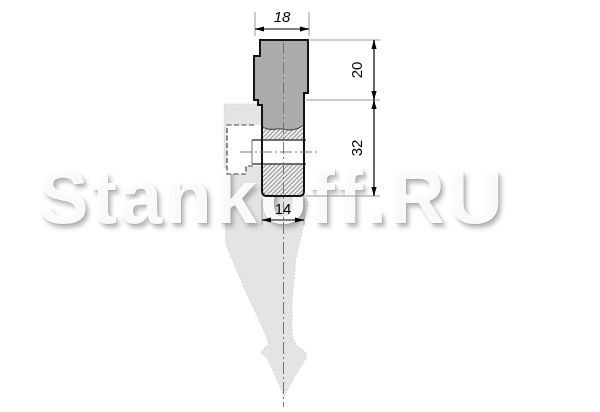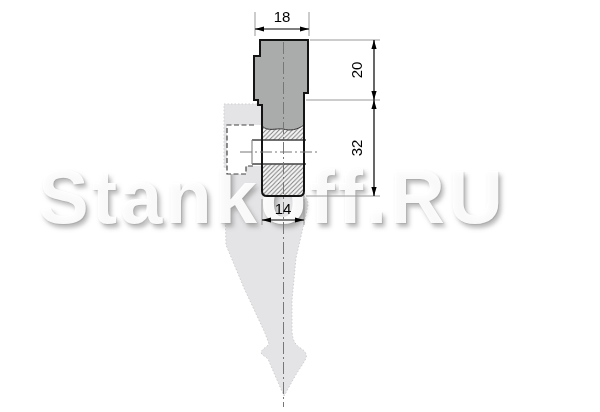--- a/index.html
+++ b/index.html
@@ -108,18 +108,18 @@
 
     <path d="M254,100 L254,56 L260,56 L260,40 L308,40 L308,93 L304,93 L304,191
          Q304,196 299,196 L267,196 Q262,196 262,191 L262,105 L258,105 L258,100 Z" fill="none" stroke="#141414" stroke-width="2" stroke-linejoin="miter"></path>
 
     <g stroke="#777" stroke-width="1" stroke-dasharray="12 3 2 3">
       <line x1="283.5" y1="42" x2="283.5" y2="407"></line>
       <line x1="240" y1="152" x2="317" y2="152"></line>
     </g>
   </svg>
 
-  <div class="dim-label" style="left:266px;top:9px;">18</div>
+  <div class="dim-label" style="left:266px;top:9px;font-style:italic;">18</div>
   <div class="dim-label rot" style="left:341px;top:62px;">20</div>
   <div class="dim-label rot" style="left:341px;top:140px;">32</div>
   <div class="dim-label" style="left:267px;top:201px;">14</div>
 
 </div>
 
 </body></html>

